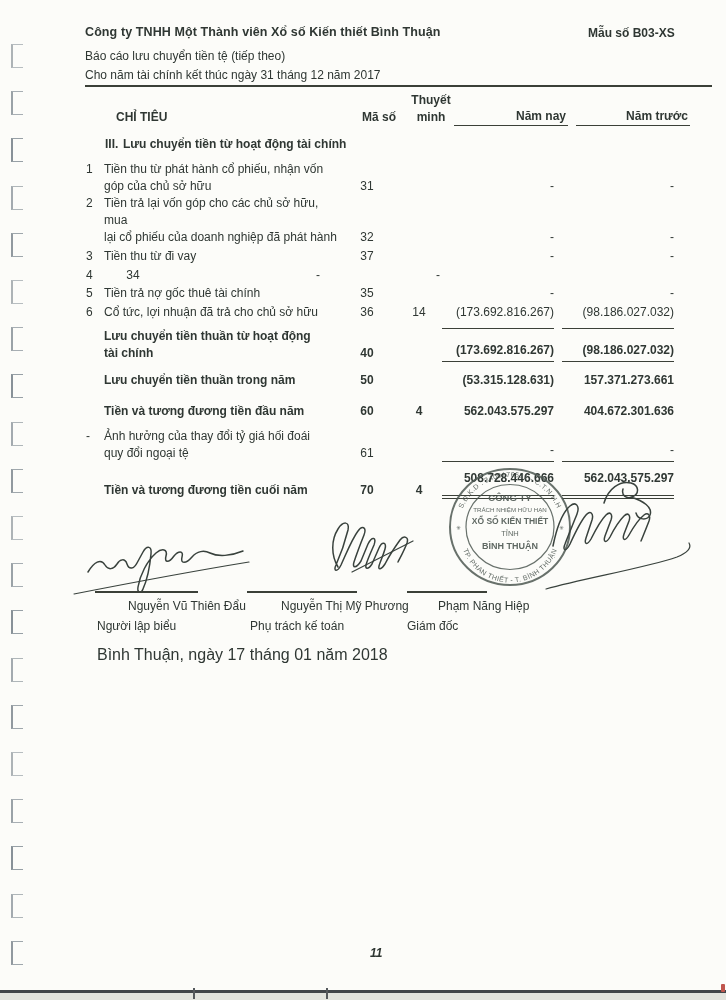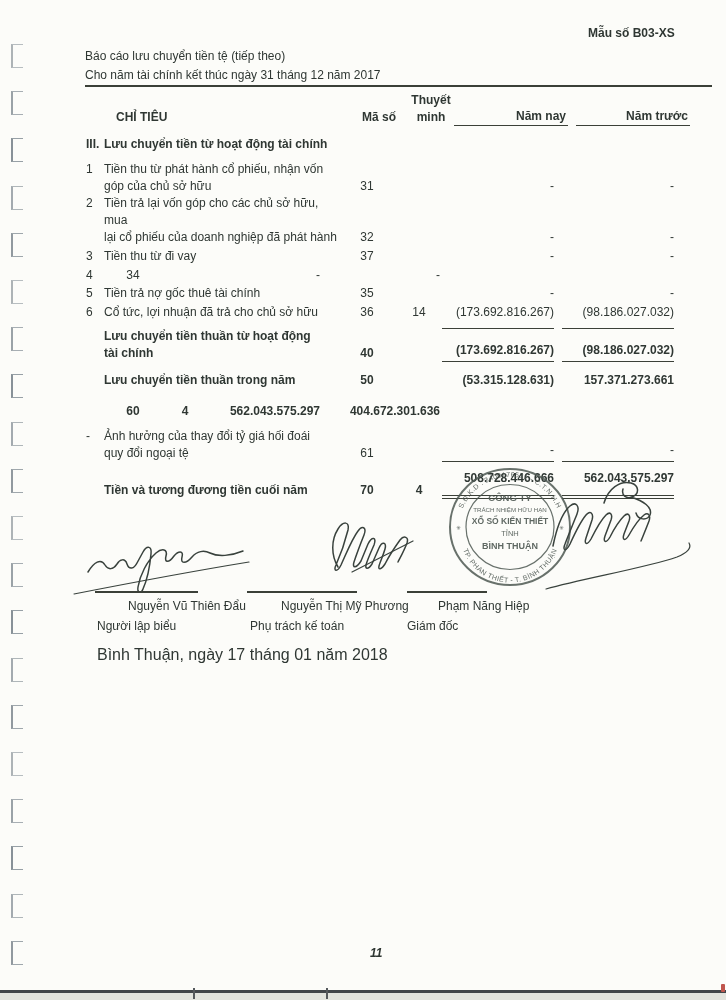--- a/index.html
+++ b/index.html
@@ -32,21 +32,21 @@
   .tbody{left:85px;top:136px;width:589px;font-size:12px;}
   .row{display:flex;align-items:flex-end;line-height:17px;}
   .c-stt{width:18px;flex:none;padding-left:1px;}
   .c-label{width:234px;flex:none;}
   .c-ma{width:58px;flex:none;text-align:center;}
   .c-tm{width:46px;flex:none;text-align:center;}
   .c-nn{width:112px;flex:none;text-align:right;}
   .c-gap{width:8px;flex:none;}
   .c-nt{width:112px;flex:none;text-align:right;}
   .hdr-underline{border-bottom:1.8px solid #3b4038;padding-right:2px;}
-  .section-row{display:flex;font-weight:bold;line-height:17px;}
+  .section-row{display:flex;font-weight:bold;line-height:17px;margin-left:19px;}
   .bold{font-weight:bold;}
   .stretch{align-self:stretch;display:flex;flex-direction:column;justify-content:flex-end;}
   .rule-above{border-top:1.5px solid #3b4038;}
   .rule-below{border-bottom:1.5px solid #3b4038;padding-bottom:2px;}
   .rule-double{border-bottom:4px double #3b4038;padding-bottom:8px;}
   .r0{margin-top:8px}.r1{margin-top:0}.r2{margin-top:2px}.r3{margin-top:2px}.r4{margin-top:1px}
   .r5{margin-top:2px}.r6{margin-top:7px}.r7{margin-top:10px}.r8{margin-top:14px}.r9{margin-top:8px}.r10{margin-top:8px}
   
   .sig-line{position:absolute;height:1.8px;background:#3b4038;top:591px;}
   .sig-name{position:absolute;top:599px;font-size:12px;margin-left:31px;}
@@ -81,20 +81,21 @@
       <div class="bracket" style="top: 610.4px; opacity: 0.88;"></div>
       <div class="bracket" style="top: 657.6px; opacity: 0.67;"></div>
       <div class="bracket" style="top: 704.8px; opacity: 0.81;"></div>
       <div class="bracket" style="top: 752px; opacity: 0.6;"></div>
       <div class="bracket" style="top: 799.2px; opacity: 0.74;"></div>
       <div class="bracket" style="top: 846.4px; opacity: 0.88;"></div>
       <div class="bracket" style="top: 893.6px; opacity: 0.67;"></div>
       <div class="bracket" style="top: 940.8px; opacity: 0.81;"></div>
     </div>
 
+  <div class="abs company">Công ty TNHH Một Thành viên Xổ số Kiến thiết Bình Thuận</div>
   <div class="abs form-no">Mẫu số B03-XS</div>
   <div class="abs report-title">Báo cáo lưu chuyển tiền tệ (tiếp theo)</div>
   <div class="abs period">Cho năm tài chính kết thúc ngày 31 tháng 12 năm 2017</div>
   <div class="abs top-rule"></div>
 
   <div class="abs thead">
     <div class="c-stt"></div>
     <div class="c-label" style="padding-left:12px">CHỈ TIÊU</div>
     <div class="c-ma">Mã số</div>
     <div class="c-tm">
@@ -203,20 +204,21 @@
       <div class="c-label">Lưu chuyển tiền thuần trong năm</div>
       <div class="c-ma">50</div>
       <div class="c-tm"></div>
       <div class="c-nn">(53.315.128.631)</div>
       <div class="c-gap"></div>
       <div class="c-nt">157.371.273.661</div>
     </div>
 
     <div class="row r8 bold">
       <div class="c-stt"></div>
+      <div class="c-label">Tiền và tương đương tiền đầu năm</div>
       <div class="c-ma">60</div>
       <div class="c-tm">4</div>
       <div class="c-nn">562.043.575.297</div>
       <div class="c-gap"></div>
       <div class="c-nt">404.672.301.636</div>
     </div>
 
     <div class="row r9">
       <div class="c-stt stretch" style="justify-content:flex-start">
           <span>-</span>

